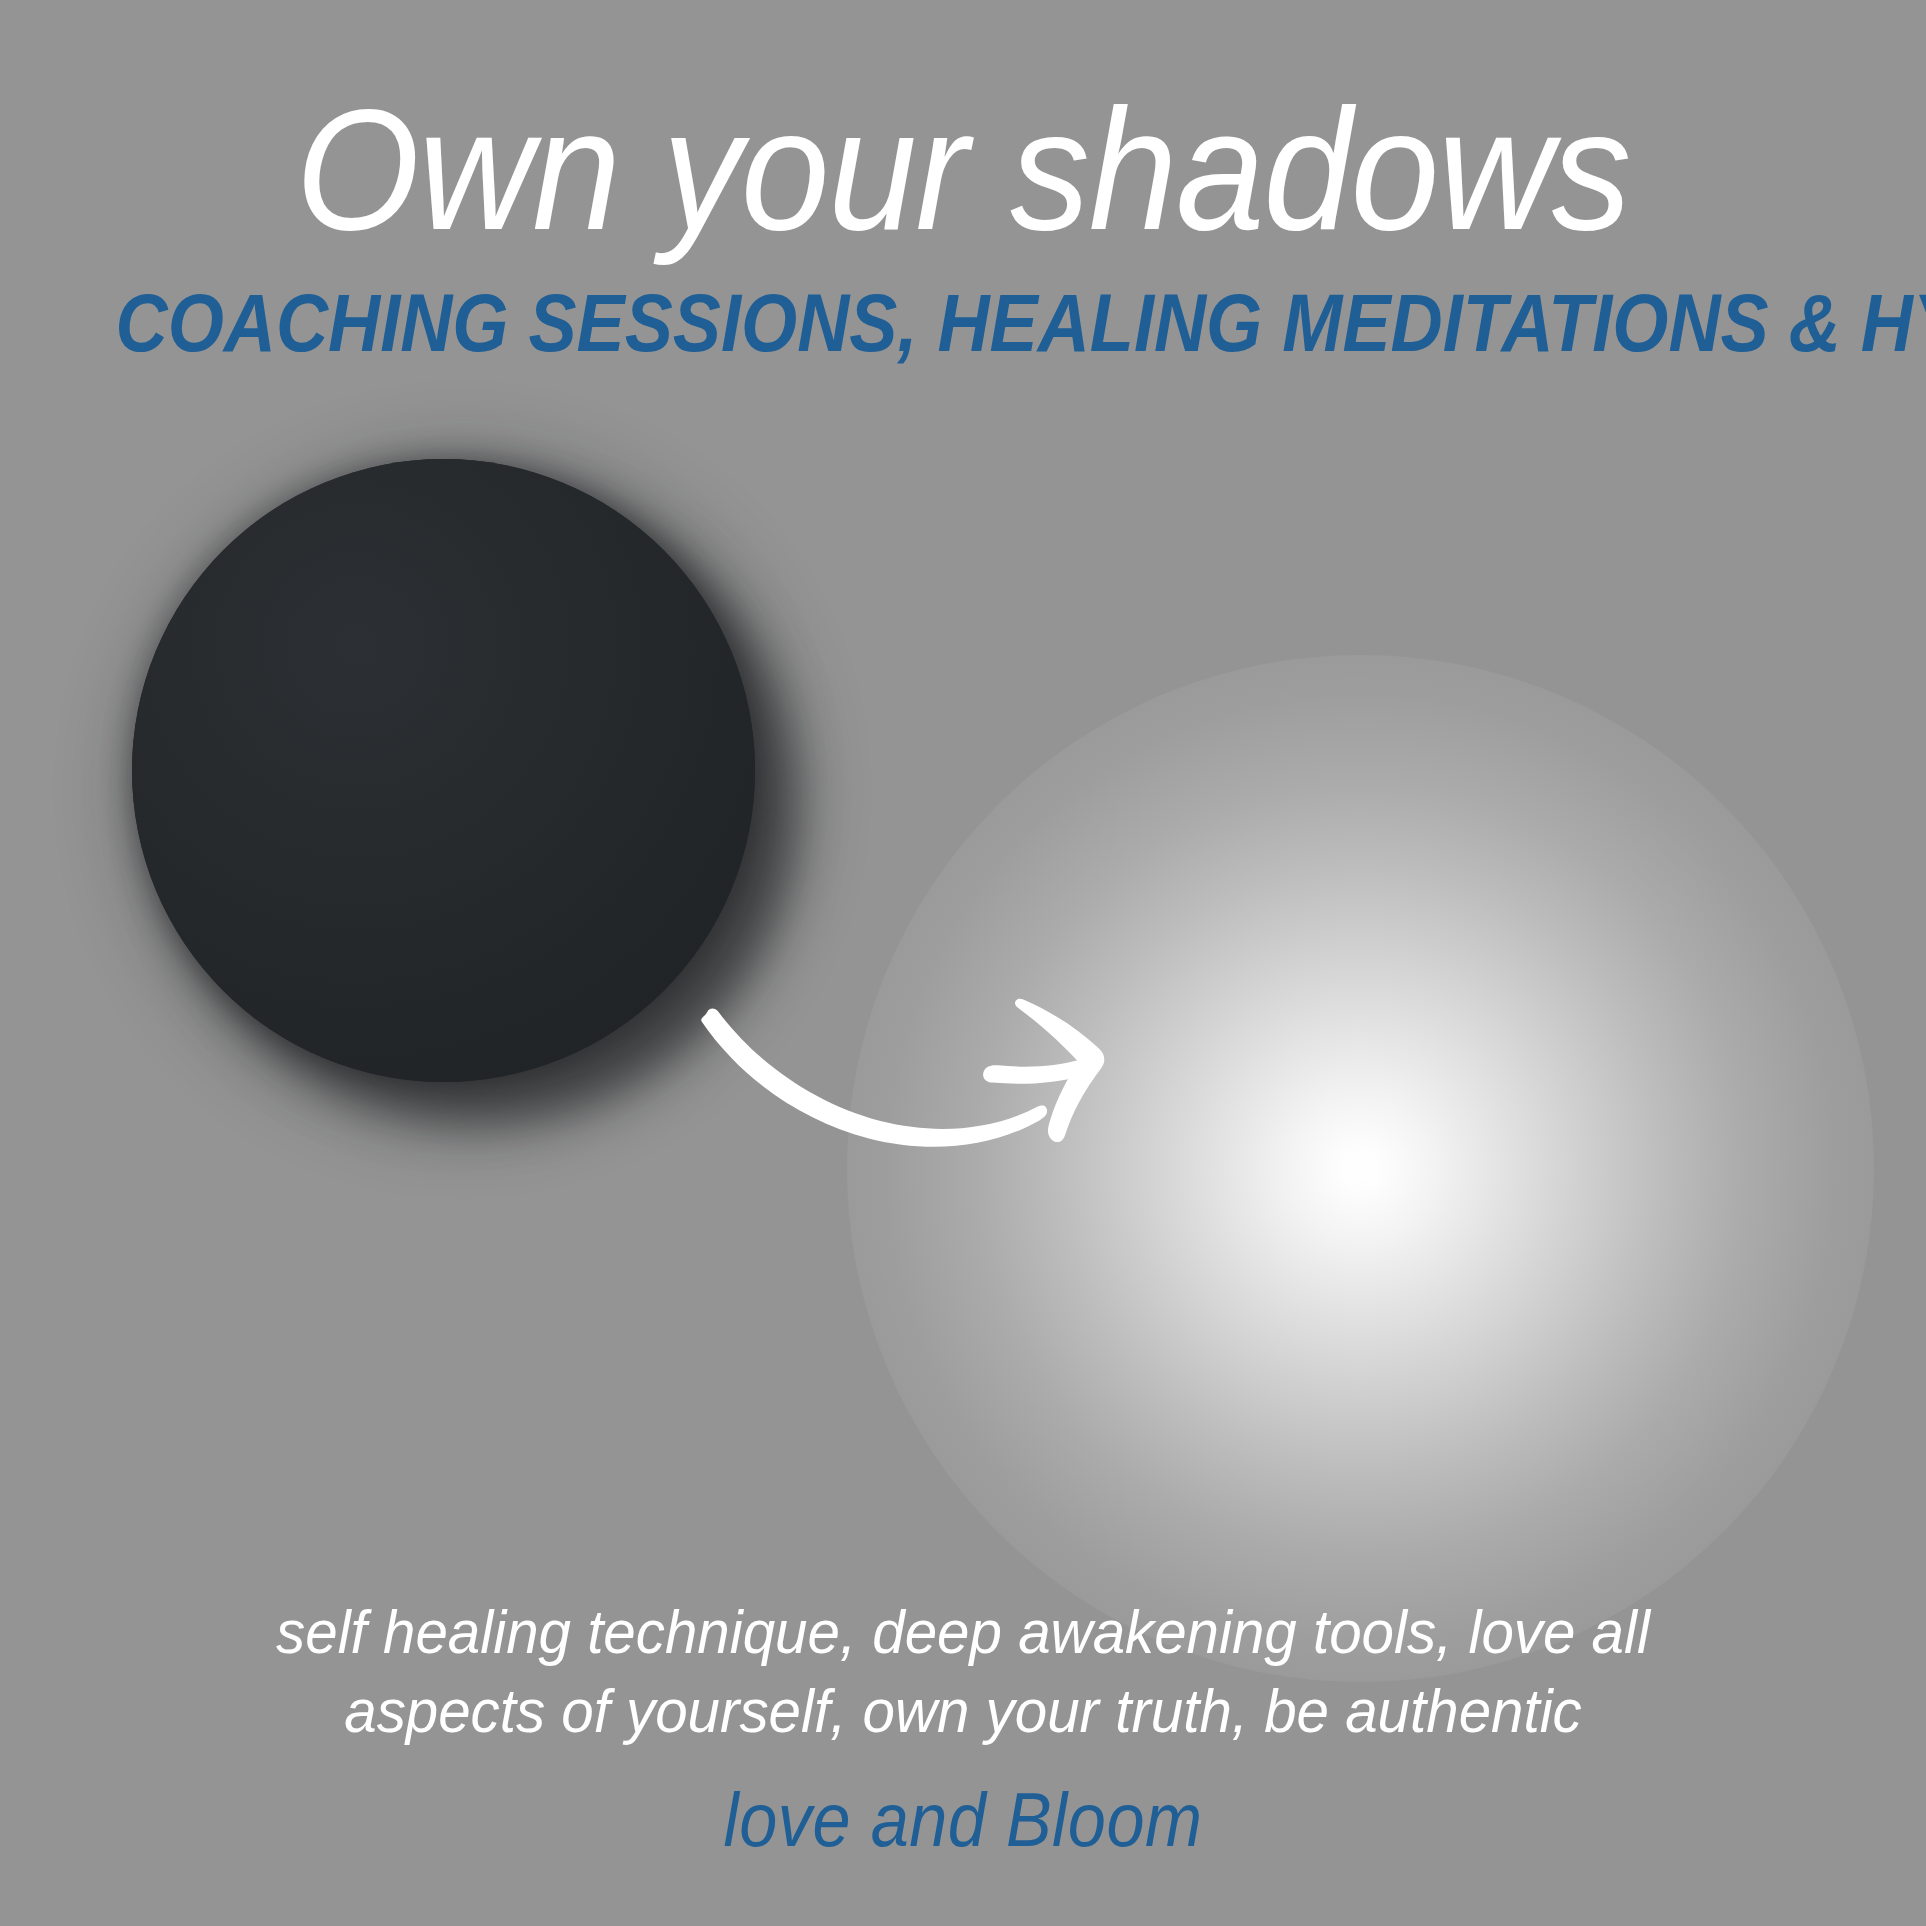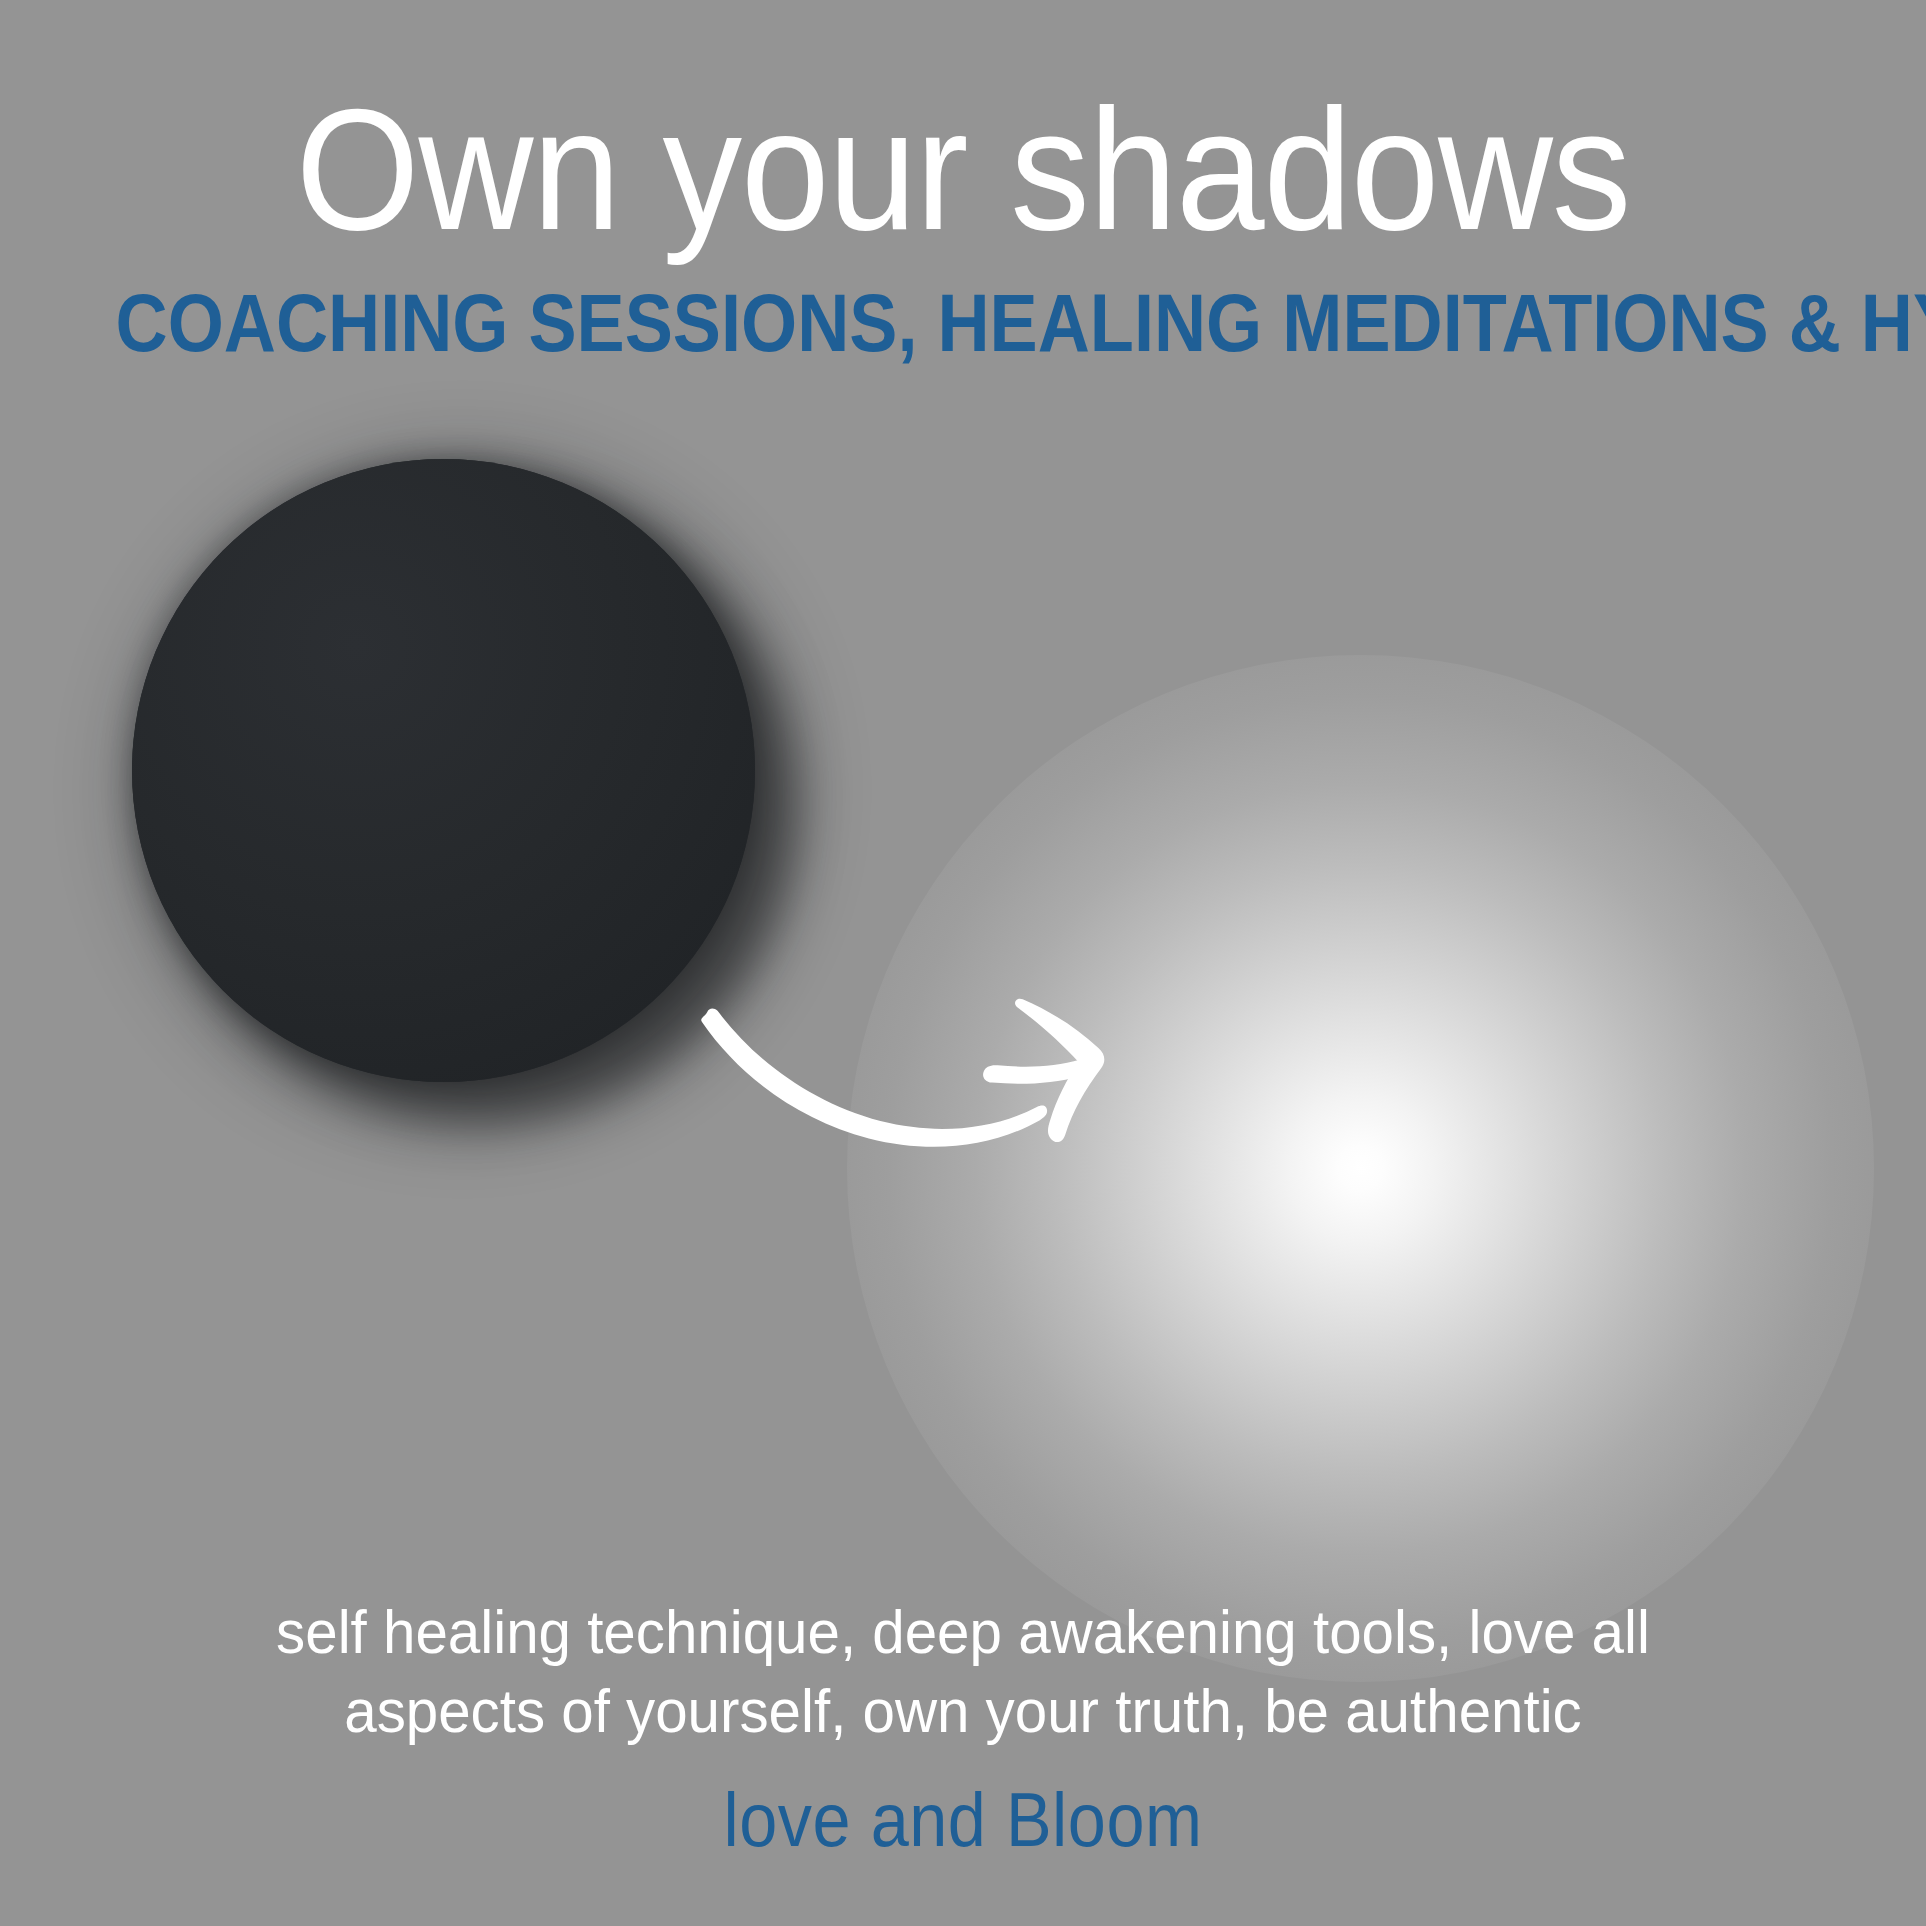--- a/index.html
+++ b/index.html
@@ -7,20 +7,21 @@
     padding: 0;
     background: #8f8f8f;
   }
   #cover {
     position: relative;
     width: 1926px;
     height: 1926px;
     background: #949494;
     overflow: hidden;
     font-family: "Liberation Sans", sans-serif;
+    font-style: italic;
     -webkit-font-smoothing: antialiased;
   }
 
   
   #glow {
     position: absolute;
     left: 847px;
     top: 655px;
     width: 1027px;
     height: 1027px;

